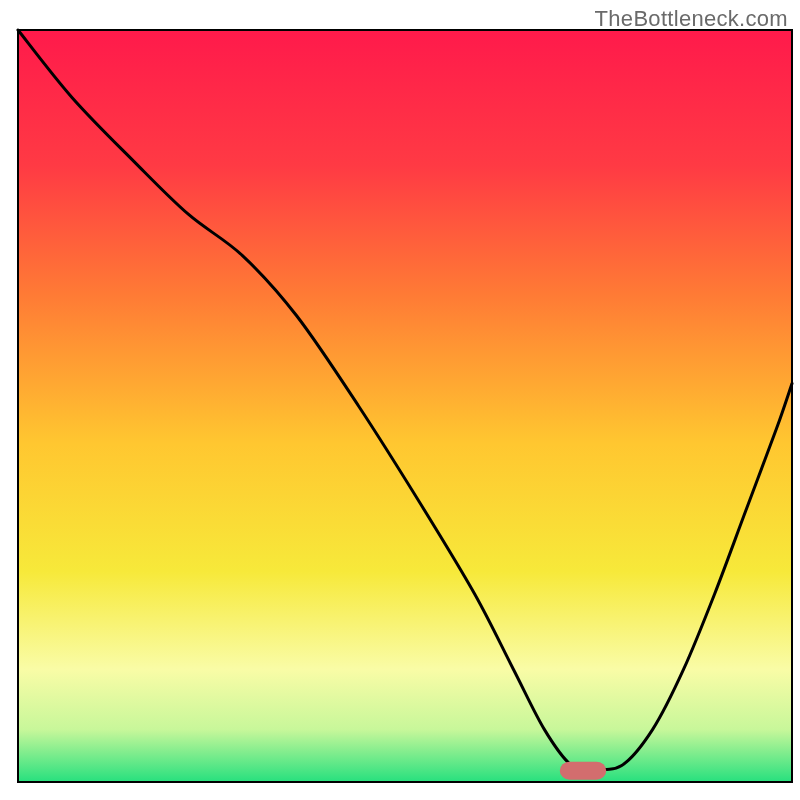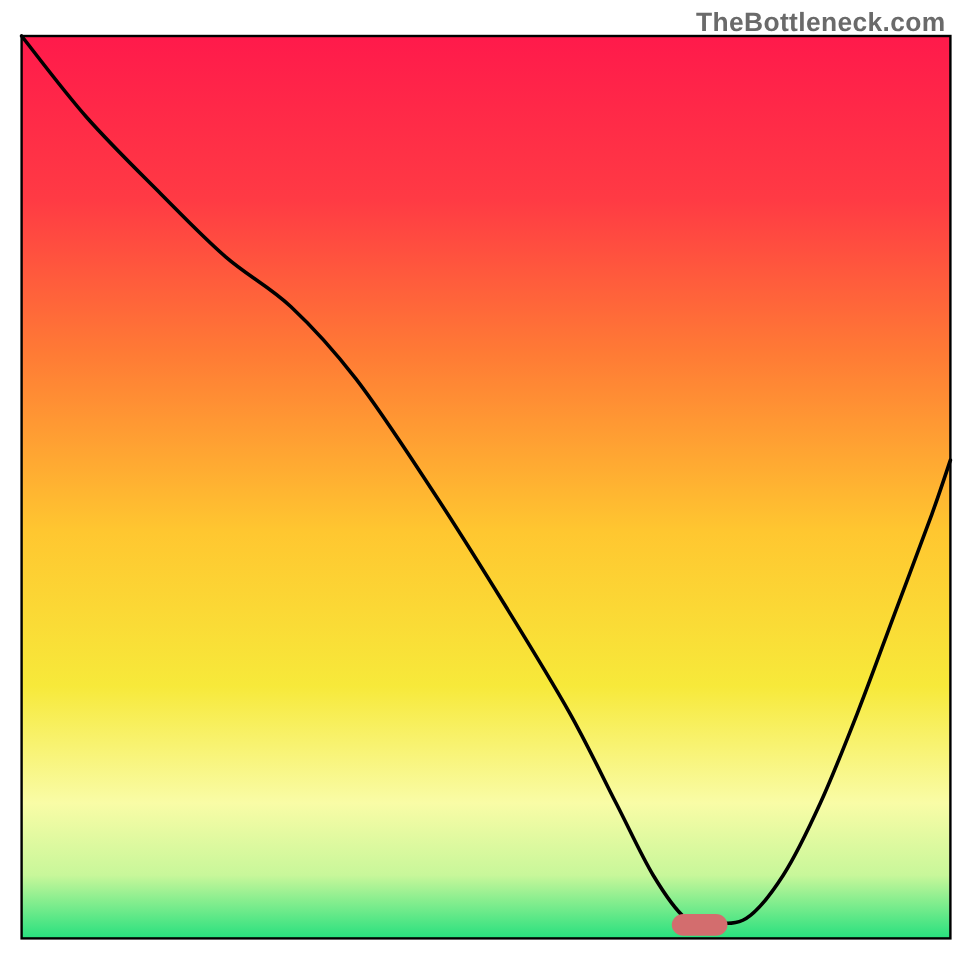--- a/index.html
+++ b/index.html
@@ -18,21 +18,21 @@
   }
   svg {
     display: block;
   }
   #watermark {
     position: absolute;
     top: 6px;
     right: 12px;
     font-size: 22px;
     color: #6a6a6a;
-    font-weight: 700;
+    font-weight: 400;
     letter-spacing: 0.3px;
   }
 </style>
 </head>
 <body>
 
 <div id="chart-container">
   <svg id="chart-svg" width="800" height="800" viewBox="0 0 800 800">
     <defs>
       <linearGradient id="bg-grad" x1="0" y1="0" x2="0" y2="1">

